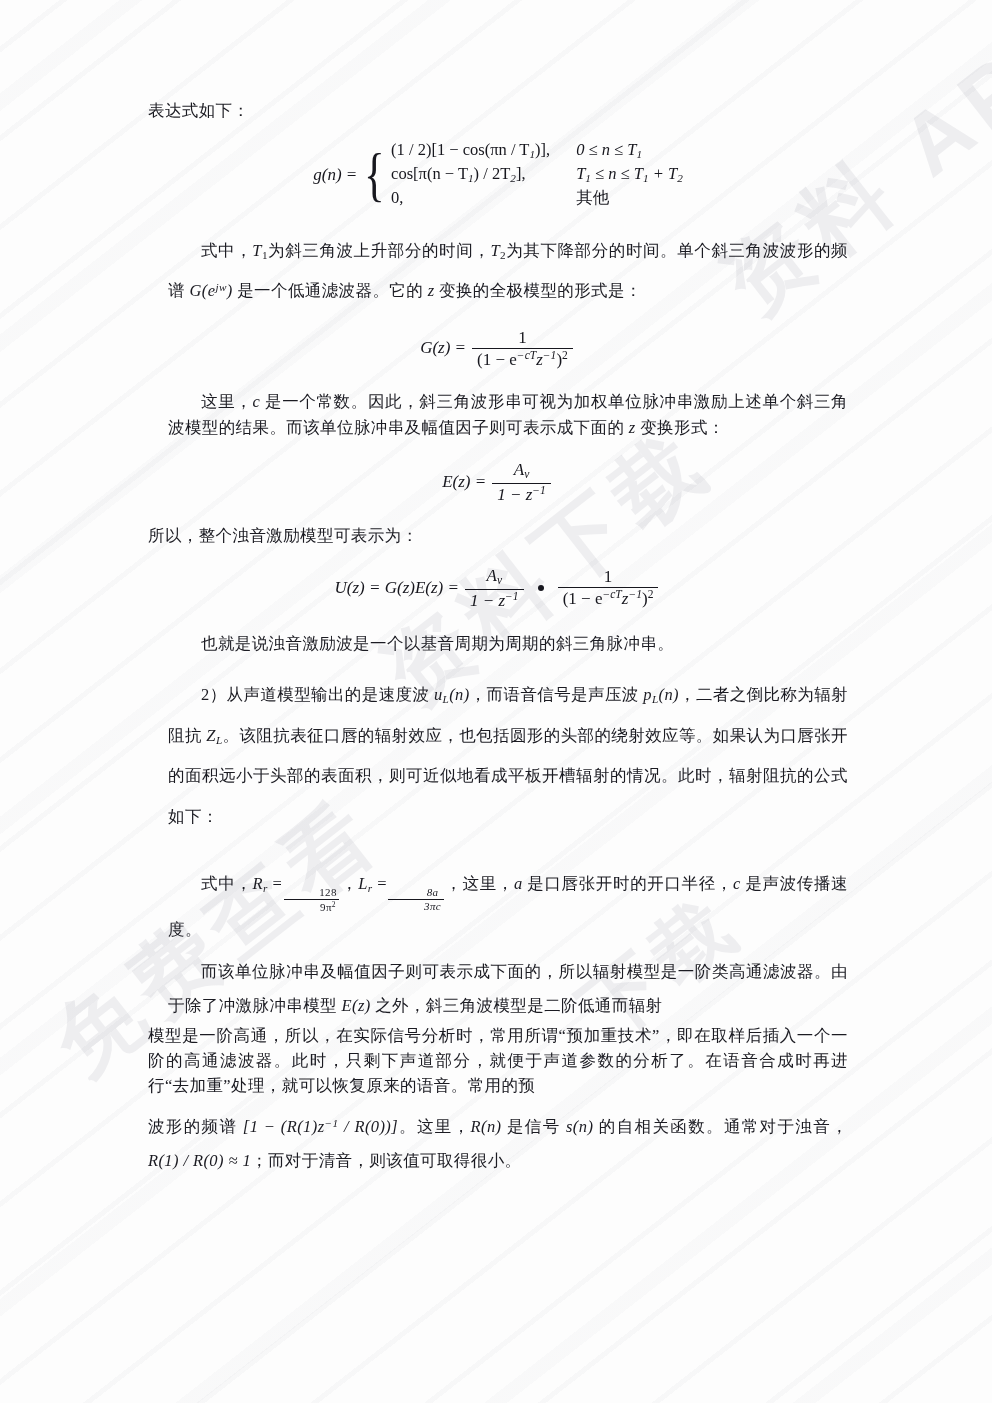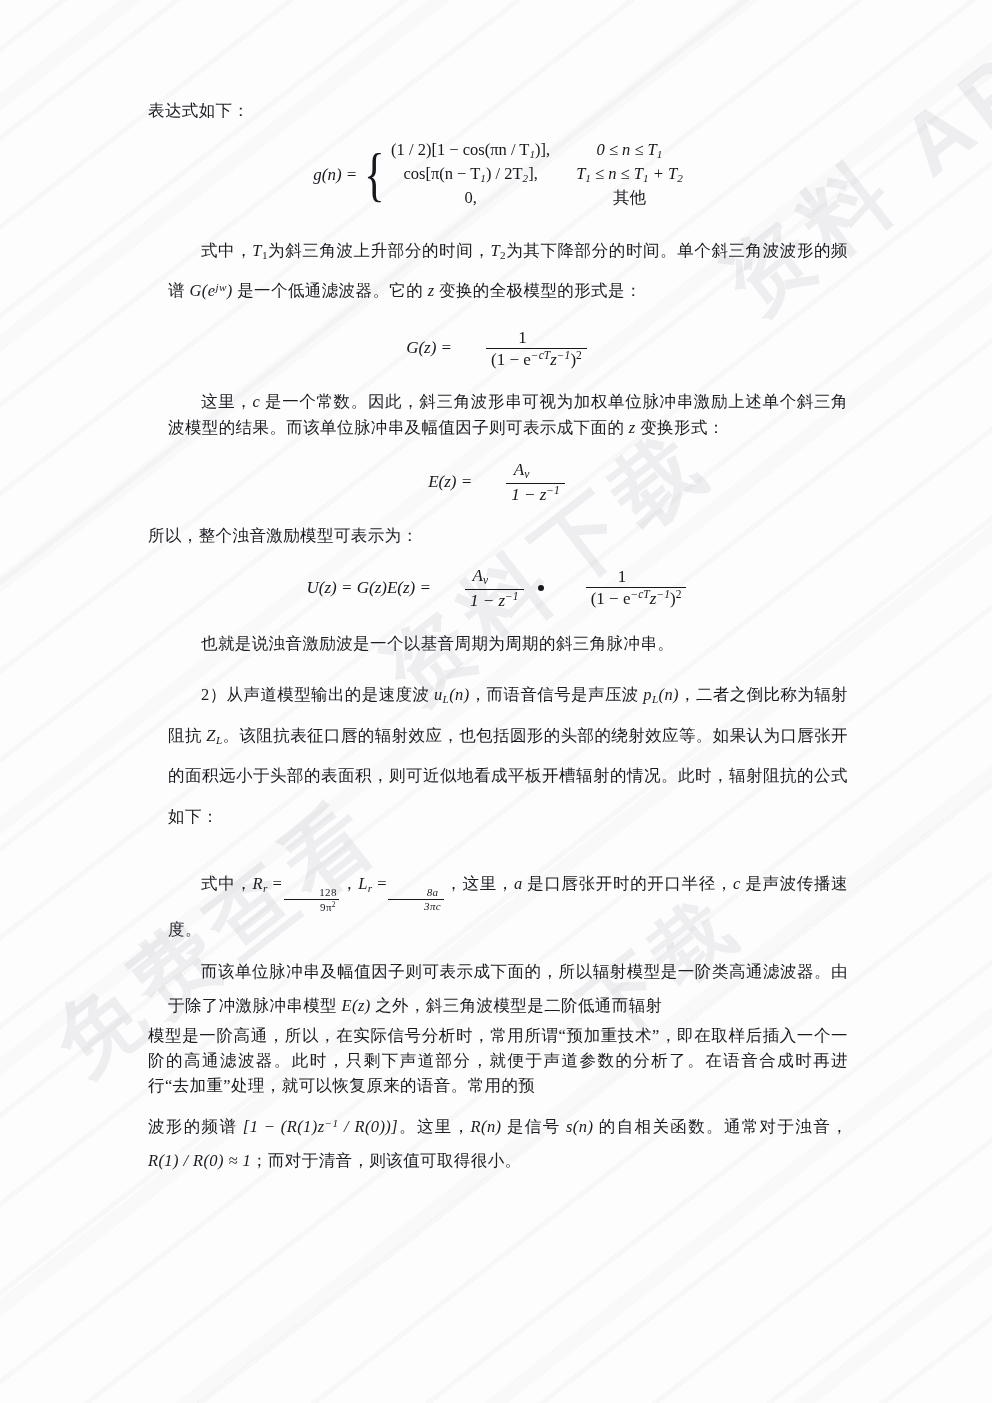--- a/index.html
+++ b/index.html
@@ -144,21 +144,20 @@
     flex-direction: column;
     align-items: center;
     vertical-align: middle;
     margin: 0 3px;
     line-height: 1.12;
   }
   .frac .num { padding: 0 5px 1px 5px; }
   .frac .den {
     padding: 1px 5px 0 5px;
     border-top: 1.1px solid #17171e;
-    margin-left: 28px;
   }
 
   sub {
     font-size: 0.68em;
     vertical-align: -0.28em;
     font-style: italic;
   }
   sup {
     font-size: 0.68em;
     vertical-align: 0.48em;
@@ -179,21 +178,21 @@
     transform: scaleX(0.72);
     font-family: "Liberation Serif", serif;
     color: #17171e;
   }
   .cases {
     display: inline-grid;
     grid-template-columns: auto auto;
     column-gap: 26px;
     row-gap: 3px;
     align-items: center;
-    text-align: center;
+    text-align: left;
     font-size: 16.5px;
   }
   .cases .cond { white-space: nowrap; }
   .cases .val  { white-space: nowrap; }
 
   .dot-op {
     display: inline-block;
     width: 6px; height: 6px;
     border-radius: 50%;
     background: #17171e;

